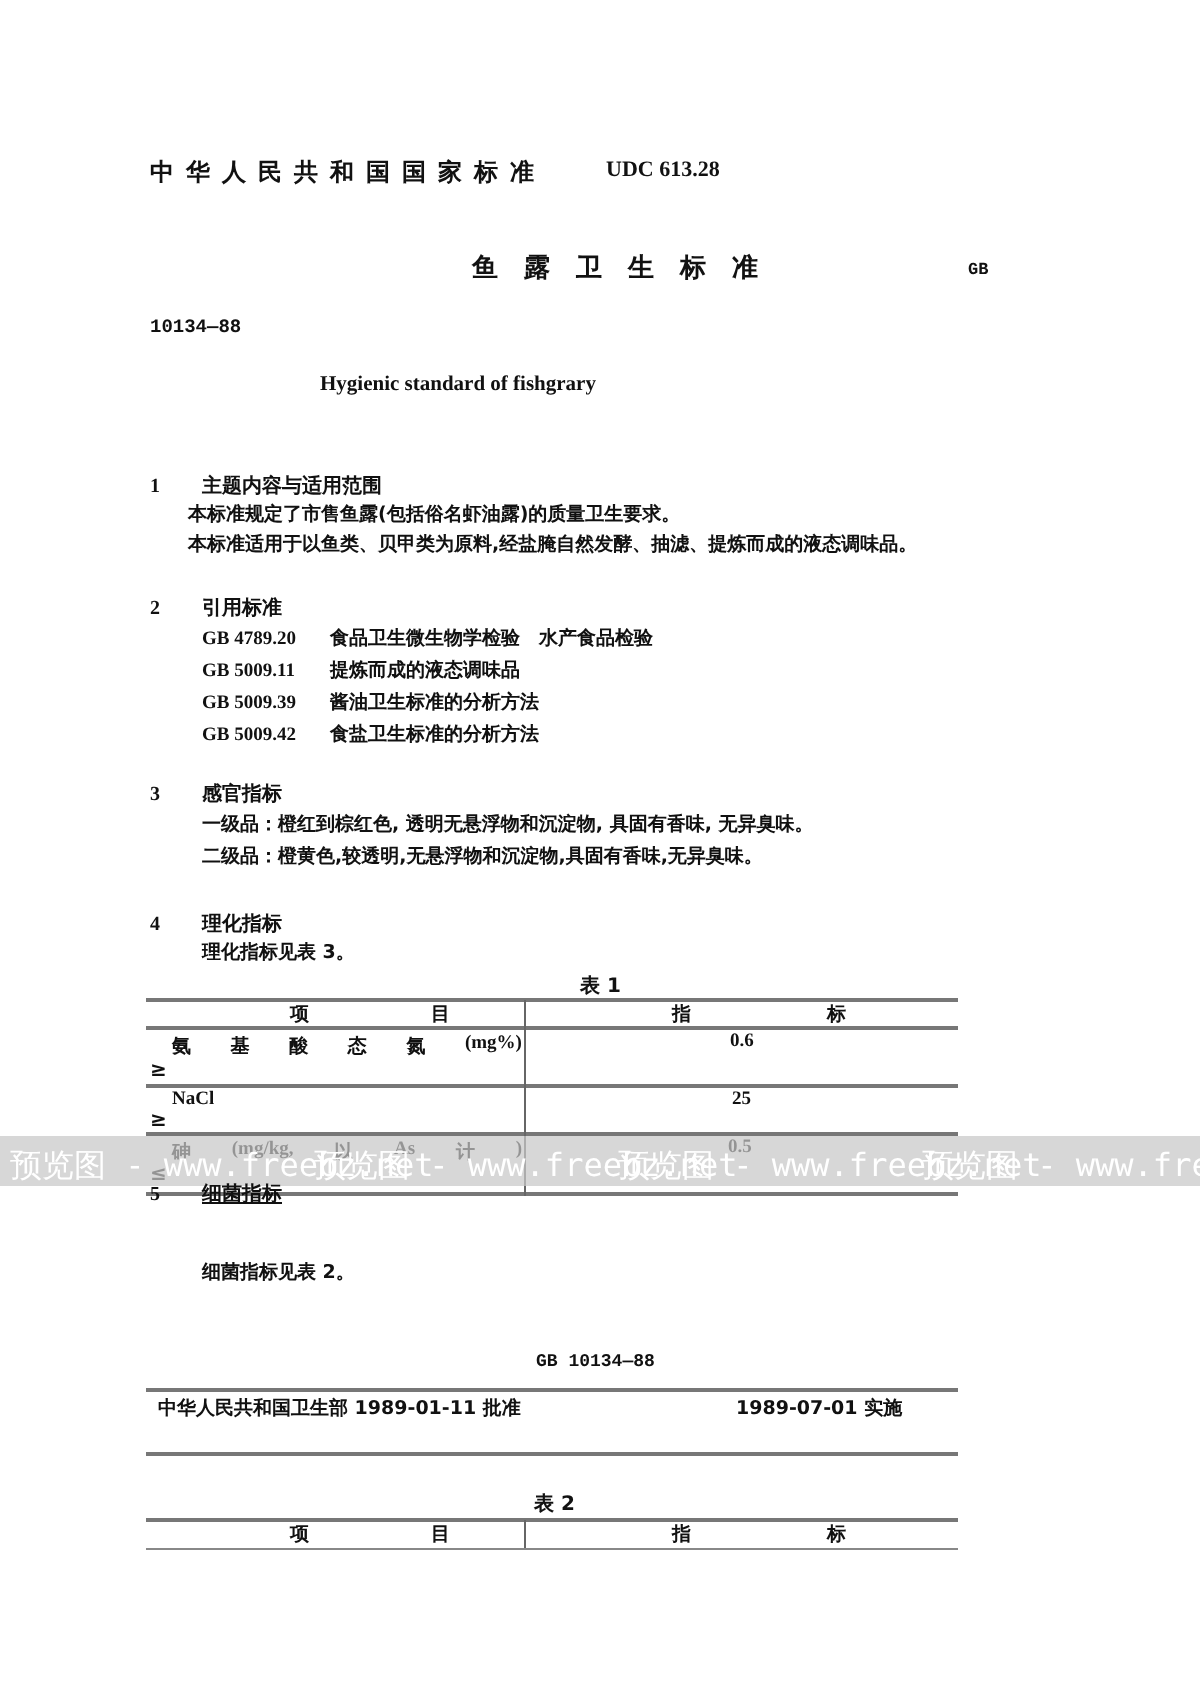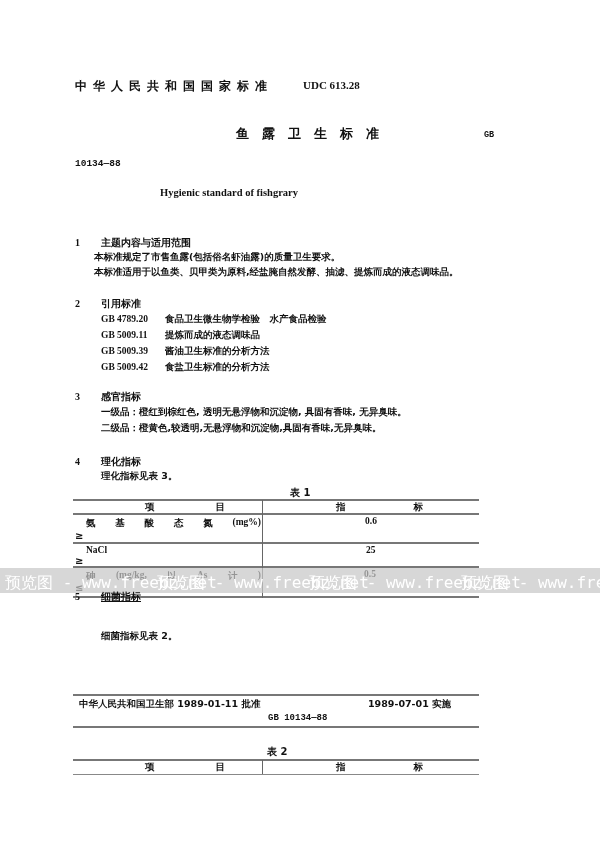--- a/index.html
+++ b/index.html
@@ -35,21 +35,21 @@
       position: absolute; left: 0; top: 568px; width: 600px; height: 25px;
       background: rgba(200,200,200,0.72);
     }
     .wm-text {
       position: absolute; top: 573px; font-size: 16px; color: #ffffff;
       font-family: "DejaVu Sans Mono", monospace; white-space: nowrap;
     }
 
     .footer-l { left: 79px; top: 698px; font-size: 9.5px; font-weight: bold; }
     .footer-r { left: 368px; top: 698px; font-size: 9.5px; font-weight: bold; }
-    .footer-c { left: 268px; top: 713px; font-size: 9px; font-weight: bold; }
+    .footer-c { left: 268px; top: 676px; font-size: 9px; font-weight: bold; }
   </style>
 </head>
 <body>
 
 <div class="abs hdr-org">中华人民共和国国家标准</div>
 <div class="abs hdr-udc serif">UDC 613.28</div>
 
 <div class="abs title">鱼露卫生标准</div>
 <div class="abs gb-tag sans">GB</div>
 <div class="abs gb-num sans">10134—88</div>

